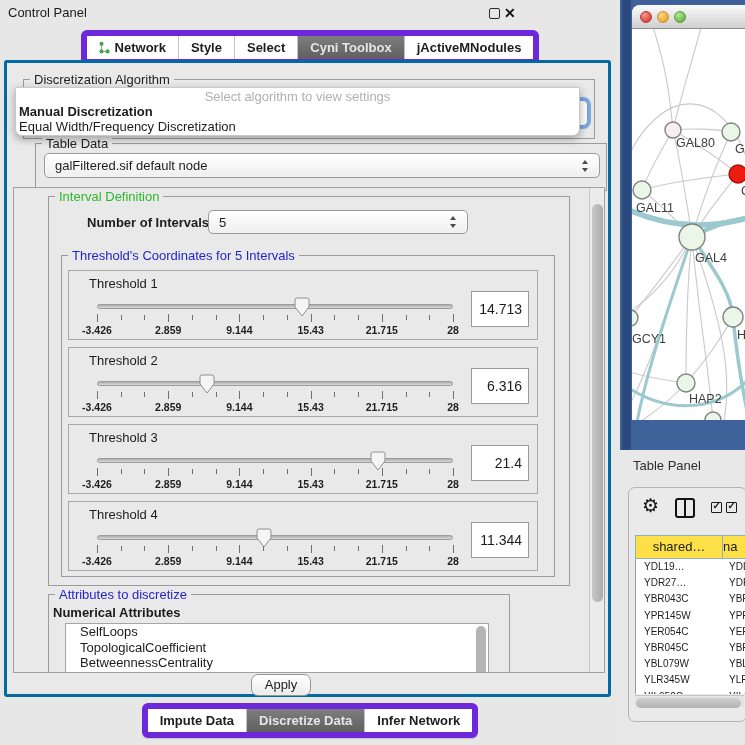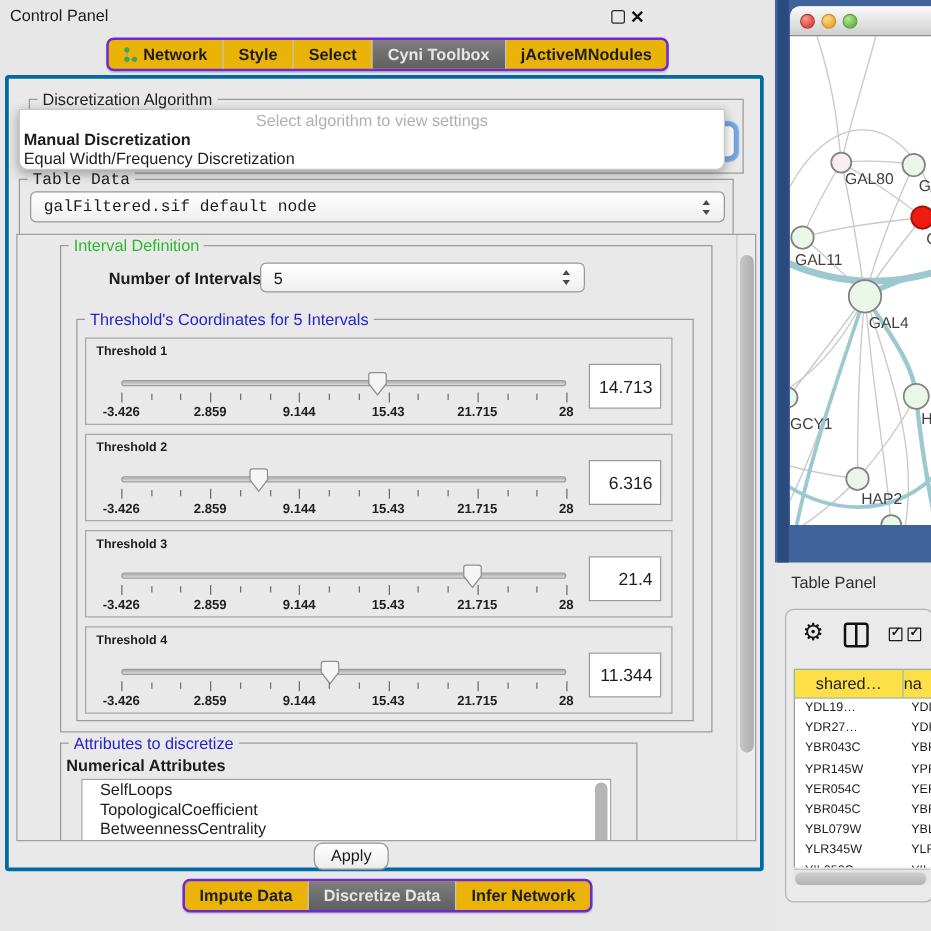--- a/index.html
+++ b/index.html
@@ -9,21 +9,21 @@
   
   #left-panel { position:absolute; left:0; top:0; width:620px; height:745px; background:#e7e7e7; }
   #cp-titlebar { position:absolute; left:0; top:0; width:620px; height:26px; }
   #cp-title { position:absolute; left:8px; top:5px; font-size:13px; color:#1a1a1a; }
   #float-btn { position:absolute; left:489px; top:8px; width:11px; height:11px; border:1.5px solid #2a2a2a; border-radius:2px; background:transparent; }
   #close-btn { position:absolute; left:504px; top:4px; font-size:14px; font-weight:bold; color:#111; line-height:18px; }
 
   .segbar { position:absolute; left:0; width:620px; display:flex; justify-content:center; }
   #top-tabs { top:30px; }
   #bottom-tabs { top:703px; }
-  .segctl { display:inline-flex; background:#eab308; border:2px solid #6d28d9; border-radius:6px; overflow:hidden; box-shadow:0 1px 1px rgba(0,0,0,0.15); }
+  .segctl { display:inline-flex; background:#ffffff; border:6px solid #6d28d9; border-radius:6px; overflow:hidden; box-shadow:0 1px 1px rgba(0,0,0,0.15); }
   .seg { display:flex; align-items:center; gap:5px; padding:4px 12px; font-size:13px; font-weight:bold; color:#1d1d1d; border-left:1px solid #c3c3c3; cursor:default; }
   .seg:first-child { border-left:none; }
   .seg.active { background:linear-gradient(#7e7e7e,#5f5f5f); color:#e6e6e6; }
   .net-icon { display:inline-block; width:11px; height:13px; }
 
   #outer-panel { position:absolute; left:4px; top:60px; width:607px; height:637px; border:3px solid #0369a1; border-radius:3px; background:#e9e9e9; }
 
   .group { position:absolute; border:1px solid #9b9b9b; }
   .legend { position:absolute; top:-8px; left:6px; background:#e9e9e9; padding:0 4px; font-size:13px; white-space:nowrap; }
   .legend.green { color:#2eb82e; }
@@ -39,34 +39,34 @@
   .popup-item.bold { font-weight:bold; }
 
   
   .combo { background:linear-gradient(#ffffff,#efefef); border:1px solid #9a9a9a; border-radius:5px; position:relative; }
   .combo .combo-text { font-size:13px; line-height:23px; padding-left:10px; display:block; overflow:hidden; white-space:nowrap; }
   .updown { position:absolute; right:9px; top:50%; transform:translateY(-50%); width:9px; height:14px; }
   .updown::before, .updown::after { content:""; position:absolute; left:1px; border-left:3.5px solid transparent; border-right:3.5px solid transparent; }
   .updown::before { top:1px; border-bottom:4px solid #4a4a4a; }
   .updown::after { bottom:1px; border-top:4px solid #4a4a4a; }
 
-  #tabledata-group { left:8px; top:80px; width:572px; height:48px;font-family:Liberation Mono, monospace; }
+  #tabledata-group { left:28px; top:80px; width:572px; height:48px; }
   #tabledata-combo { position:absolute; left:8px; top:9px; width:556px; height:25px; }
 
   #scrollpane { position:absolute; left:6px; top:124px; width:592px; height:486px; border:1px solid #a0a0a0; background:#e9e9e9; overflow:hidden; }
   #main-vscroll { position:absolute; right:0; top:0; width:15px; height:100%; background:#ebebeb; border-left:1px solid #c9c9c9; }
   #main-vscroll .thumb { position:absolute; left:2px; top:16px; width:11px; height:398px; border-radius:6px; background:linear-gradient(90deg,#c7c7c7,#adadad); }
 
   #interval-group { left:34px; top:8px; width:522px; height:390px; }
   #numint-label { position:absolute; left:38px; top:18px; font-size:13px; font-weight:bold; }
   #numint-spinner { position:absolute; left:159px; top:13px; width:260px; height:24px; }
 
   #thresholds-group { left:12px; top:58px; width:494px; height:322px; }
   .threshold-row { position:absolute; left:6px; width:470px; height:70px; border:1px solid #a8a8a8; background:#e9e9e9; }
-  .t-label { position:absolute; left:8px; top:5px; font-size:10px; font-weight:bold; }
+  .t-label { position:absolute; left:20px; top:5px; font-size:13px; font-weight:normal; }
   .slider-wrap { position:absolute; left:28px; top:28px; width:356px; height:40px; }
   .track { position:absolute; left:0; top:5px; width:100%; height:5px; border:1px solid #9c9c9c; border-radius:3px; background:linear-gradient(#ababab,#dcdcdc); }
   .thumb-svg { position:absolute; top:-2px; }
   .ticks { position:absolute; left:0; top:15px; width:100%; height:9px; }
   .tick { position:absolute; width:1px; background:#6f6f6f; }
   .tick.major { top:0; height:8px; }
   .tick.minor { top:1px; height:5px; }
   .tick-labels { position:absolute; left:0; top:25px; width:100%; height:12px; }
   .tick-label { position:absolute; transform:translateX(-50%); font-size:10.5px; font-weight:bold; color:#1e1e1e; white-space:nowrap; }
   .value-box { position:absolute; left:402px; top:20px; width:58px; height:36px; background:#fff; border:1px solid #9a9a9a; font-size:14px; text-align:right; padding-right:6px; line-height:34px; }

